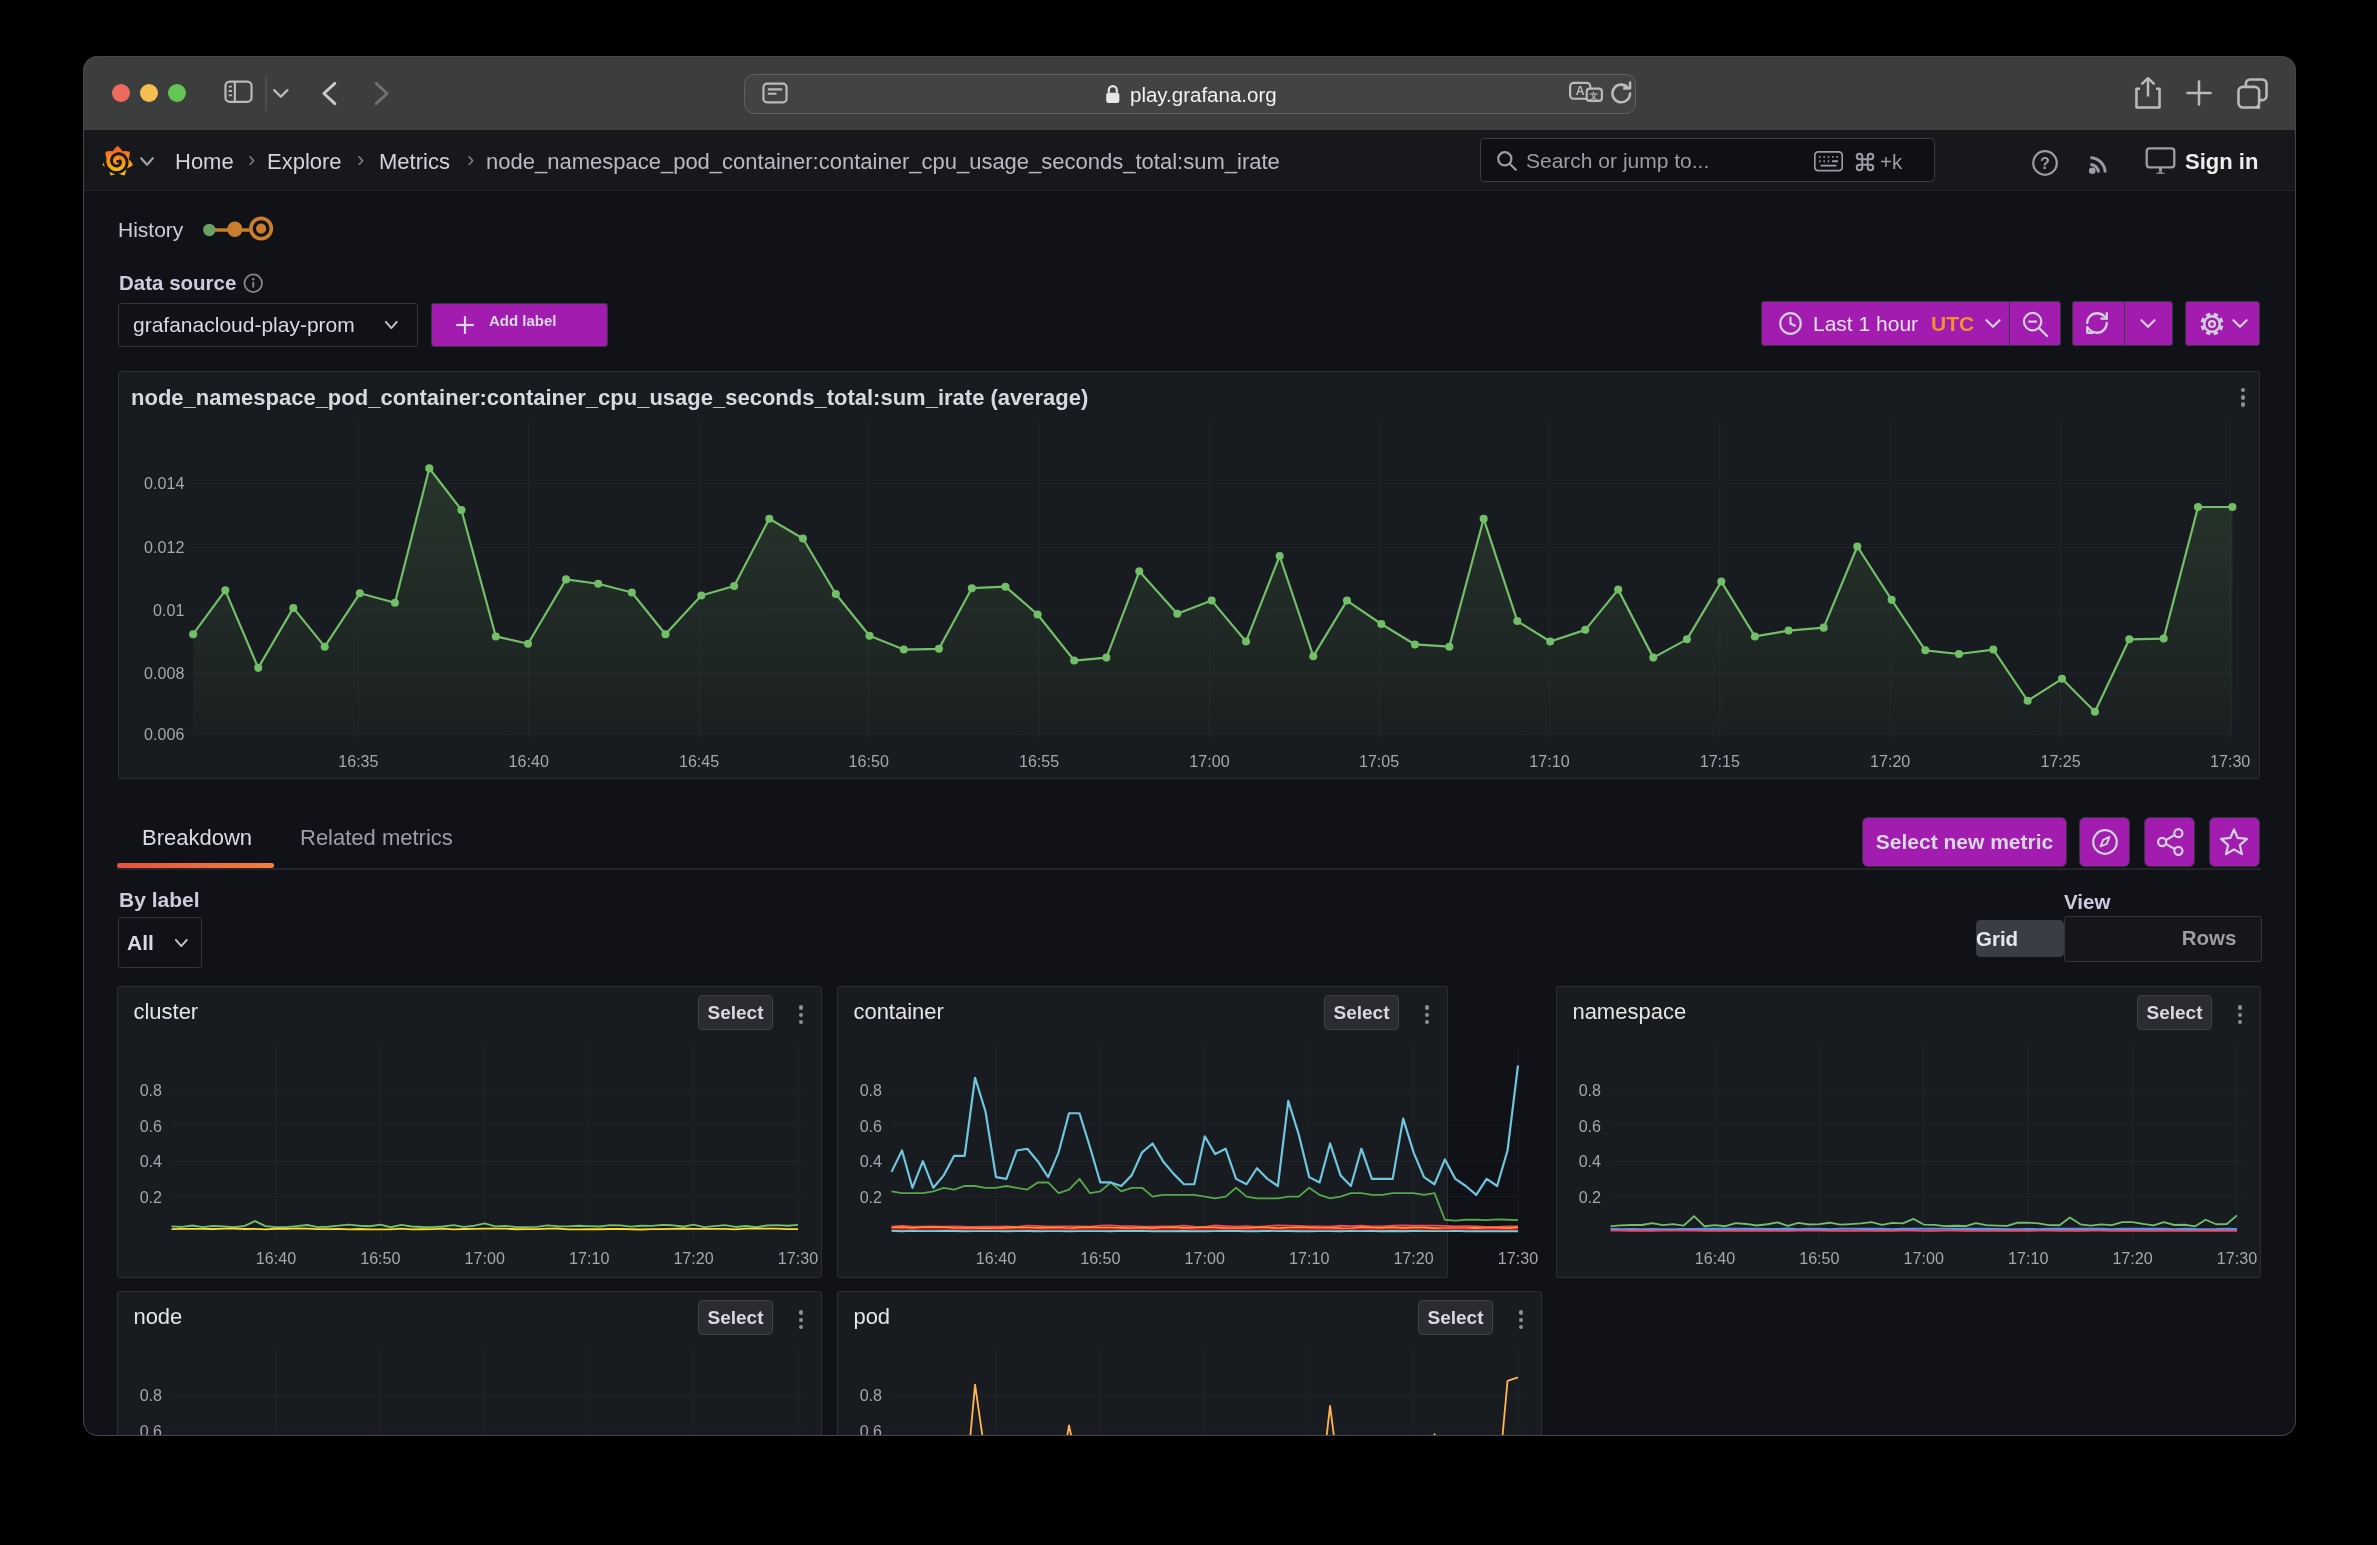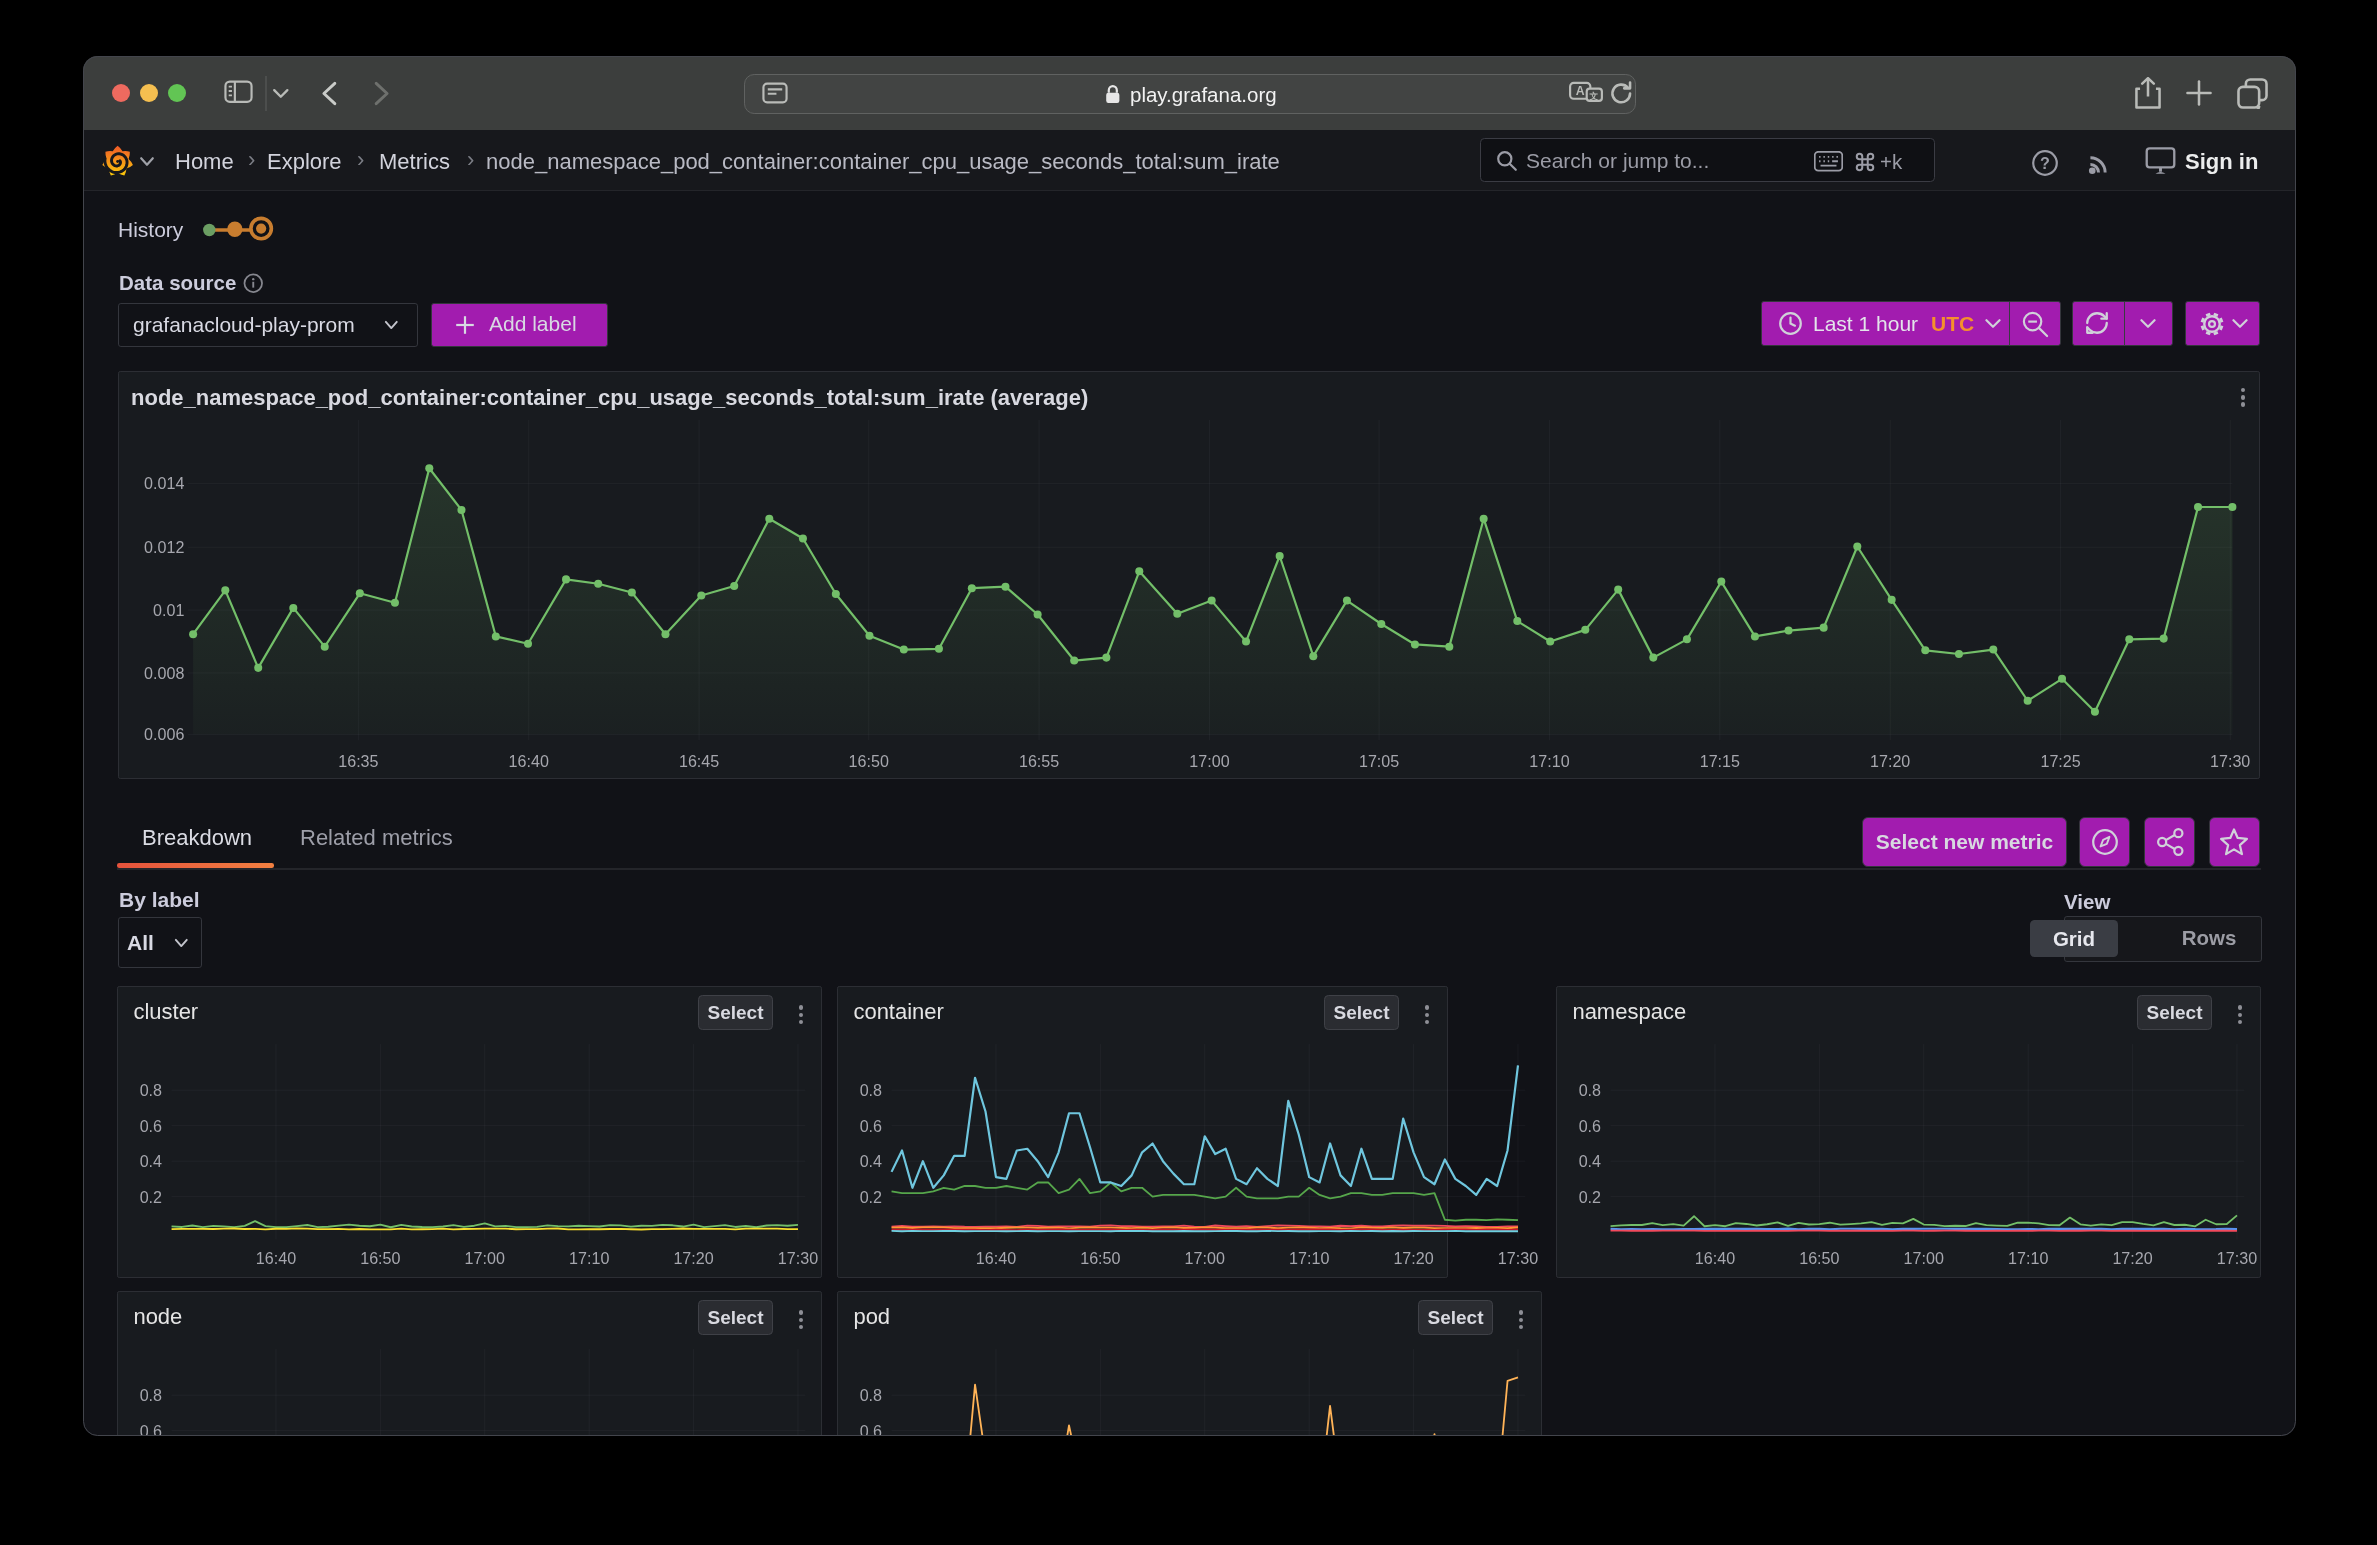--- a/index.html
+++ b/index.html
@@ -162,21 +162,21 @@
     <div class="obox" style="left:35px;top:247px;width:300px;height:44px"></div>
     <div style="position:absolute;left:50px;top:257px;font-size:21px;color:#d8d9e3">grafanacloud-play-prom</div>
     <svg style="position:absolute;left:301px;top:264px;" width="14.6" height="11" viewBox="0 0 20 15">
       <path d="M2.5 2.5 L10 11 L17.5 2.5" fill="none" stroke="#c3c4cc" stroke-width="2.6" stroke-linecap="round" stroke-linejoin="round"></path>
     </svg>
     <div class="btn" style="left:348px;top:247px;width:177px;height:44px"></div>
     <svg style="position:absolute;left:371px;top:258px;" width="22" height="22" viewBox="0 0 30 30">
       <line x1="15" y1="3" x2="15" y2="27" stroke="#d8d9e3" stroke-width="3"></line>
       <line x1="3" y1="15" x2="27" y2="15" stroke="#d8d9e3" stroke-width="3"></line>
     </svg>
-    <div style="position:absolute;left:406px;top:256px;font-size:21px;font-weight:normal;color:#d8d9e3">Add label</div>
+    <div style="position:absolute;left:406px;top:256px;font-size:15px;font-weight:bold;color:#d8d9e3">Add label</div>
     <div class="btn" style="left:1678px;top:245px;width:300px;height:45px"></div>
     <svg style="position:absolute;left:1695px;top:255px;" width="25" height="25" viewBox="0 0 34 34">
       <circle cx="17" cy="17" r="14" fill="none" stroke="#d0d1d9" stroke-width="3"></circle>
       <path d="M17 9 v8 l6 3" fill="none" stroke="#d0d1d9" stroke-width="3" stroke-linecap="round"></path>
     </svg>
     <div style="position:absolute;left:1730px;top:256px;font-size:21px;font-weight:500;color:#e3e4ea">Last 1 hour</div>
     <div style="position:absolute;left:1848px;top:256px;font-size:21px;font-weight:bold;color:#f5902c">UTC</div>
     <svg style="position:absolute;left:1902px;top:262px;" width="16" height="11.7" viewBox="0 0 22 16">
       <path d="M2 3 L11 12 L20 3" fill="none" stroke="#d0d1d9" stroke-width="3" stroke-linecap="round" stroke-linejoin="round"></path>
     </svg>
@@ -352,21 +352,21 @@
       <path d="M19 2 L24 13.5 L36.5 14.8 L27 23.3 L29.8 35.5 L19 29 L8.2 35.5 L11 23.3 L1.5 14.8 L14 13.5 Z" fill="none" stroke="#d0d1d9" stroke-width="3" stroke-linejoin="round"></path>
     </svg>
     <div class="lbl" style="left:36px;top:832px;font-size:21px">By label</div>
     <div class="obox" style="left:35px;top:861px;width:84px;height:51px"></div>
     <div style="position:absolute;left:44px;top:875px;font-size:21px;font-weight:bold;color:#d8d9e3">All</div>
     <svg style="position:absolute;left:91px;top:882px;" width="14.6" height="11" viewBox="0 0 20 15">
       <path d="M2.5 2.5 L10 11 L17.5 2.5" fill="none" stroke="#c3c4cc" stroke-width="2.6" stroke-linecap="round" stroke-linejoin="round"></path>
     </svg>
     <div class="lbl" style="left:1981px;top:834px;font-size:20.5px">View</div>
     <div class="obox" style="left:1981px;top:860px;width:198px;height:46px;background:#16171b"></div>
-    <div style="position:absolute;left:1947px;top:864px;width:88px;height:37px;background:#3a3d44;border-radius:4.4px;font-size:20.5px;font-weight:bold;color:#e7e8ee;text-align:center;line-height:37px">Grid</div>
+    <div style="position:absolute;left:1893px;top:864px;width:88px;height:37px;background:#3a3d44;border-radius:4.4px;font-size:20.5px;font-weight:bold;color:#e7e8ee;line-height:37px">Grid</div>
     <div style="position:absolute;left:2082px;top:870px;width:88px;font-size:20.5px;font-weight:bold;color:#9b9ca4;text-align:center">Rows</div>
     <div class="panel" style="left:34px;top:930px;width:705px;height:292px">
       <div class="ptitle">cluster</div>
       <div class="selbtn">Select</div>
       <div class="kebab">
         <i></i>
         <i></i>
         <i></i>
       </div>
       <svg class="mchart" width="705" height="292" viewBox="0 0 963 399">

